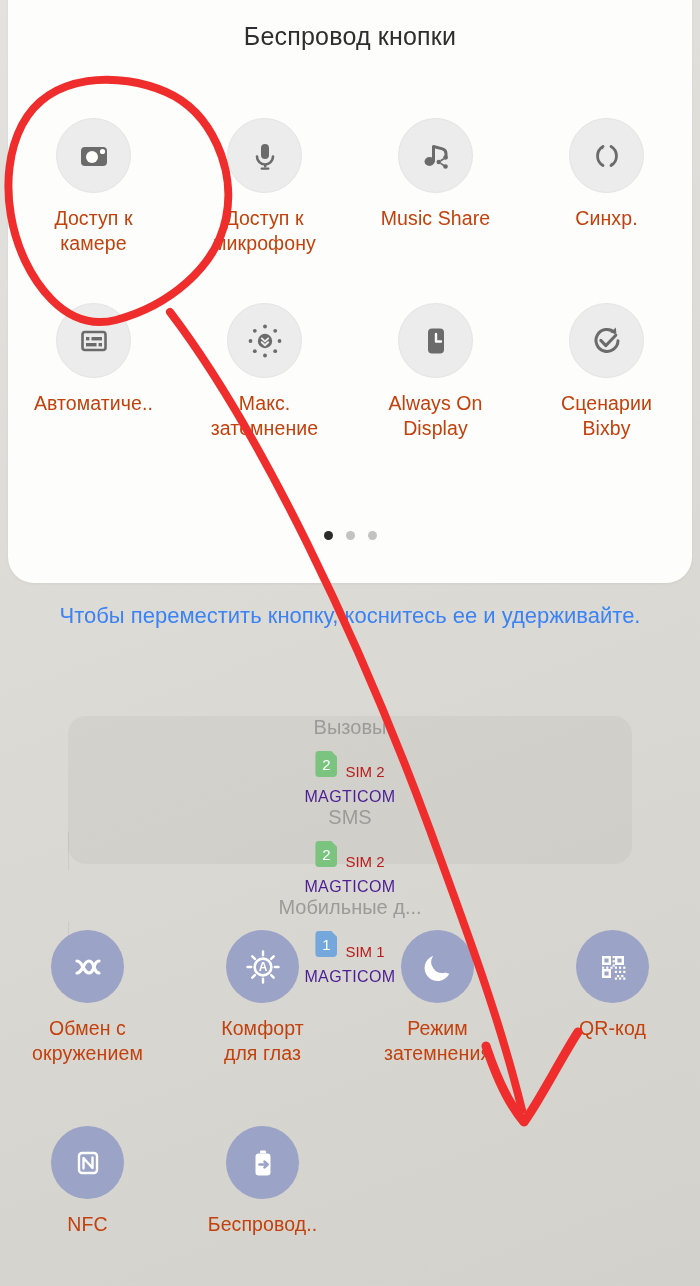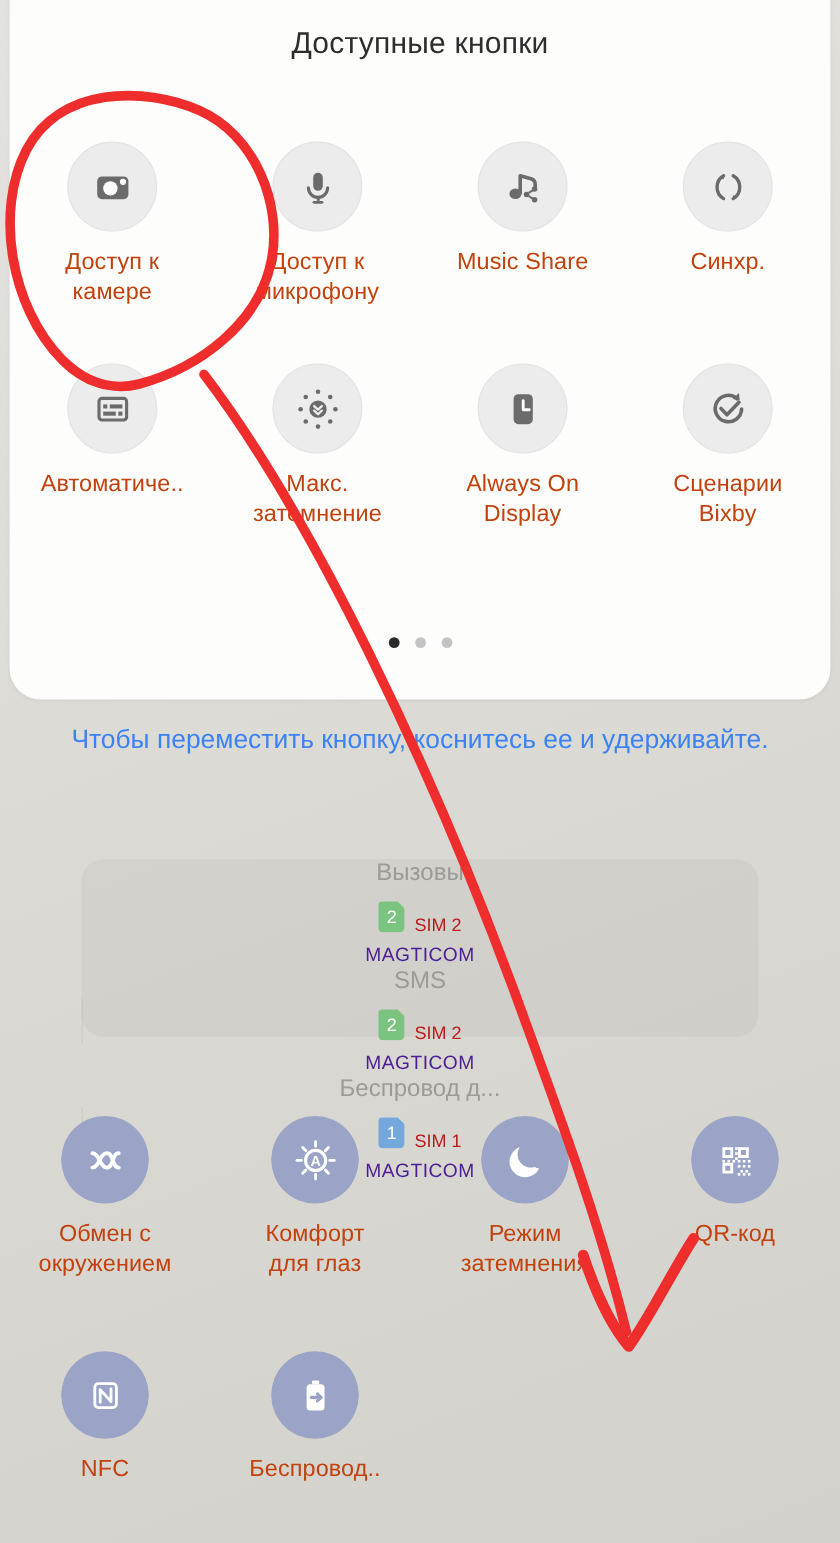--- a/index.html
+++ b/index.html
@@ -75,21 +75,21 @@
 
   
   #annot{position:absolute;inset:0;pointer-events:none;}
 </style>
 </head>
 <body>
 
 <div id="screen">
 
   <div class="panel">
-    <div class="panel-title">Доступные кнопки</div>
+    <div class="panel-title">Беспровод кнопки</div>
 
     <div class="grid" style="top:132px">
       <div class="grid-row">
 
         <div class="cell">
           <div class="circle light">
             <svg width="40" height="40" viewBox="0 0 40 40">
               <rect x="7" y="11" width="26" height="19" rx="4" fill="#6b6b6b"></rect>
               <circle cx="18" cy="21" r="6" fill="#fdfdfb"></circle>
               <circle cx="28.5" cy="15.5" r="2.6" fill="#fdfdfb"></circle>
@@ -219,21 +219,21 @@
     </div>
     <div class="simcol">
       <div class="sim-head">SMS</div>
       <div class="sim-mid">
         <span class="sim-badge" style="background:#7ac47f">2</span>
         <span class="sim-name">SIM 2</span>
       </div>
       <div class="sim-car">MAGTICOM</div>
     </div>
     <div class="simcol">
-      <div class="sim-head">Беспровод д...</div>
+      <div class="sim-head">Мобильные д...</div>
       <div class="sim-mid">
         <span class="sim-badge" style="background:#74a8dd">1</span>
         <span class="sim-name">SIM 1</span>
       </div>
       <div class="sim-car">MAGTICOM</div>
     </div>
   </div>
 
   <div class="qs" style="top:930px">
     <div class="grid-row">

